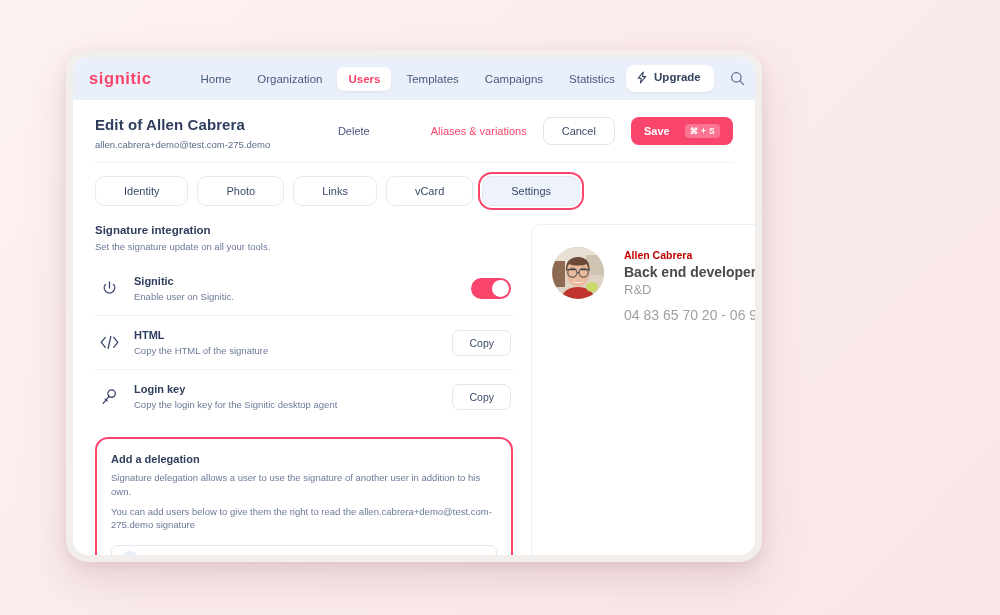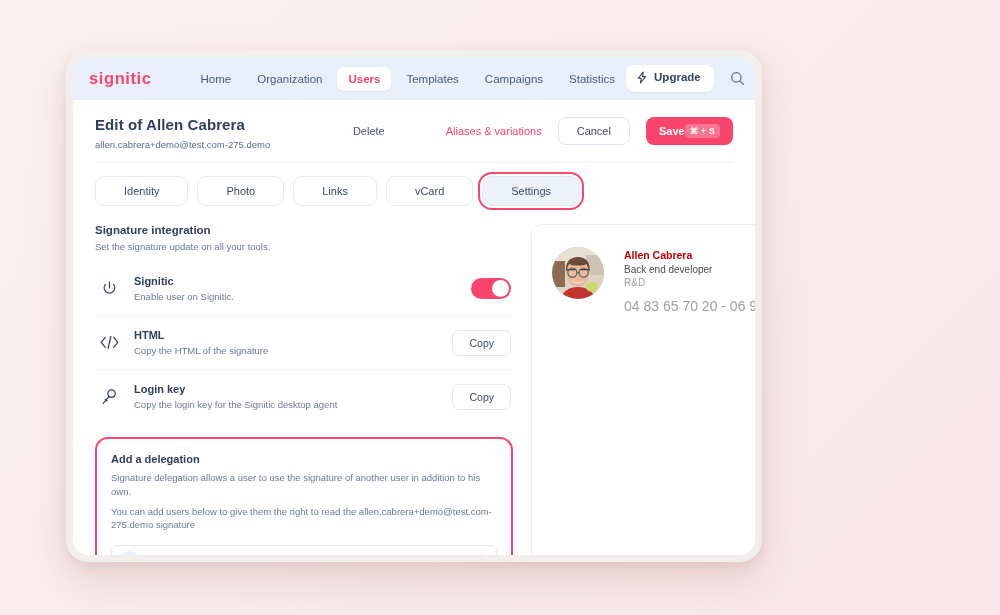--- a/index.html
+++ b/index.html
@@ -120,21 +120,21 @@
   .btn-outline {
     font-size: 11px;
     color: #3b4a6b;
     background: #fff;
     border: 1px solid #dde3ef;
     border-radius: 8px;
     padding: 7px 18px;
     cursor: pointer;
   }
   .btn-save {
-    display: flex; align-items: center; gap: 0;
+    display: flex; align-items: center; gap: 15px;
     font-size: 11px;
     font-weight: 700;
     color: #fff;
     background: #f9456b;
     border-radius: 8px;
     padding: 7px 13px;
     cursor: pointer;
   }
   .kbd {
     background: rgba(255,255,255,.26);
@@ -317,27 +317,27 @@
     background: #c9b7a8;
     position: relative;
   }
   .sig-info { flex: none; width: 210px; padding-top: 2px; }
   .sig-name {
     font-size: 10.5px;
     font-weight: 700;
     color: #c00000;
   }
   .sig-role {
-    font-size: 10px;
-    font-weight: 400;
+    font-size: 14px;
+    font-weight: 700;
     color: #4a4a4a;
     margin-top: 3px;
   }
   .sig-dept {
-    font-size: 10px;
+    font-size: 13px;
     color: #a0a0a0;
     margin-top: 2px;
   }
   .sig-phone {
     font-size: 14px;
     color: #a0a0a0;
     margin-top: 10px;
   }
   .socials {
     display: flex;

